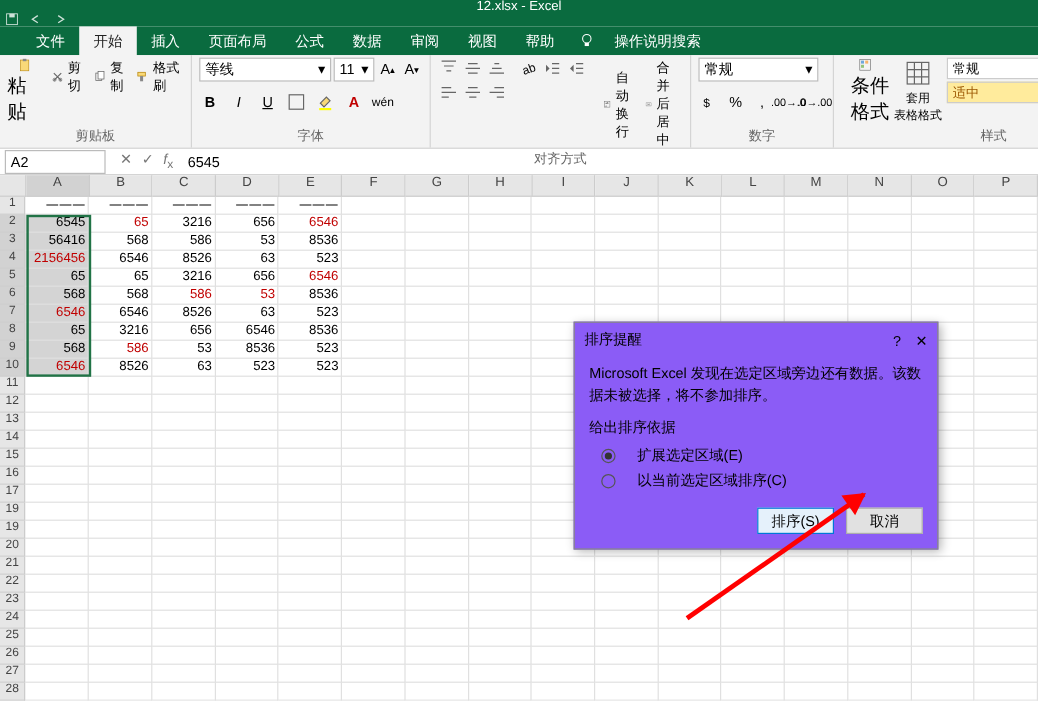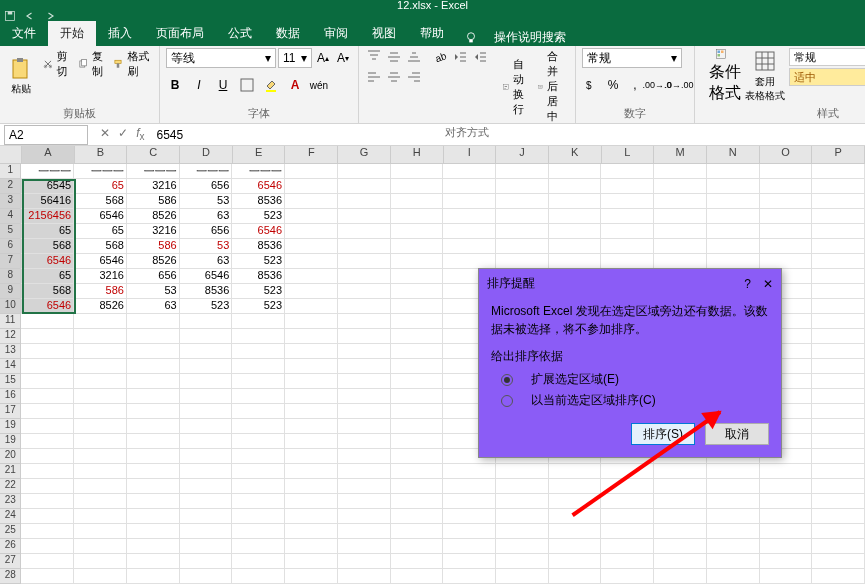--- a/index.html
+++ b/index.html
@@ -2,21 +2,21 @@
 <html><head>
 <meta charset="utf-8">
 <style>
 * { margin: 0; padding: 0; box-sizing: border-box; font-family: "Microsoft YaHei", sans-serif; }
 body { background: #fff; font-size: 12px; width: 865px; height: 584px; overflow: hidden; position: relative; }
 
 .title-bar { background: #0a6b3f; height: 10px; color: #fff; text-align: center; font-size: 11px; line-height: 10px; }
 .qat { background: #0a6b3f; height: 12px; display: flex; align-items: center; padding: 0 4px; gap: 8px; color: #fff; }
 .qat .icon { width: 12px; height: 12px; opacity: 0.8; }
 
-.tabs { background: #0a6b3f; display: flex; align-items: flex-end; height: 24px; }
+.tabs { background: #0a6b3f; display: flex; align-items: center; height: 24px; padding-left: 18px; }
 .tab { padding: 4px 12px; color: #fff; font-size: 12px; cursor: pointer; }
 .tab.active { background: #f3f3f3; color: #222; }
 .tell-me { display: flex; align-items: center; gap: 16px; padding: 0 8px; color: #fff; }
 
 .ribbon { background: #f3f3f3; height: 78px; display: flex; border-bottom: 1px solid #d4d4d4; }
 .group { border-right: 1px solid #d4d4d4; padding: 2px 6px 0 6px; display: flex; flex-direction: column; justify-content: space-between; }
 .group-label { text-align: center; font-size: 11px; color: #666; padding-bottom: 2px; }
 .group-body { display: flex; gap: 4px; align-items: flex-start; flex: 1; }
 
 .big-btn { display: flex; flex-direction: column; align-items: center; justify-content: center; width: 40px; height: 56px; gap: 2px; }
@@ -126,21 +126,21 @@
 </div>
 
 <div class="ribbon">
   <div class="group">
     <div class="group-body">
       <div class="big-btn">
         <svg class="ic" viewBox="0 0 24 24">
             <rect x="4" y="4" width="14" height="18" fill="#f9d978" stroke="#b8860b"></rect>
             <rect x="8" y="2" width="6" height="4" fill="#888"></rect>
           </svg>
-        <span style="font-size:10px">粘贴</span>
+        <span style="font-size:16px">粘贴</span>
       </div>
       <div class="vstack">
         <div class="mini">
             <svg class="ic" viewBox="0 0 16 16">
               <path d="M3 3 L13 13 M13 3 L3 13" stroke="#666" stroke-width="1.5"></path>
               <circle cx="4" cy="12" r="2" fill="none" stroke="#666"></circle>
               <circle cx="12" cy="12" r="2" fill="none" stroke="#666"></circle>
             </svg>
             <span>剪切</span>
           </div>

